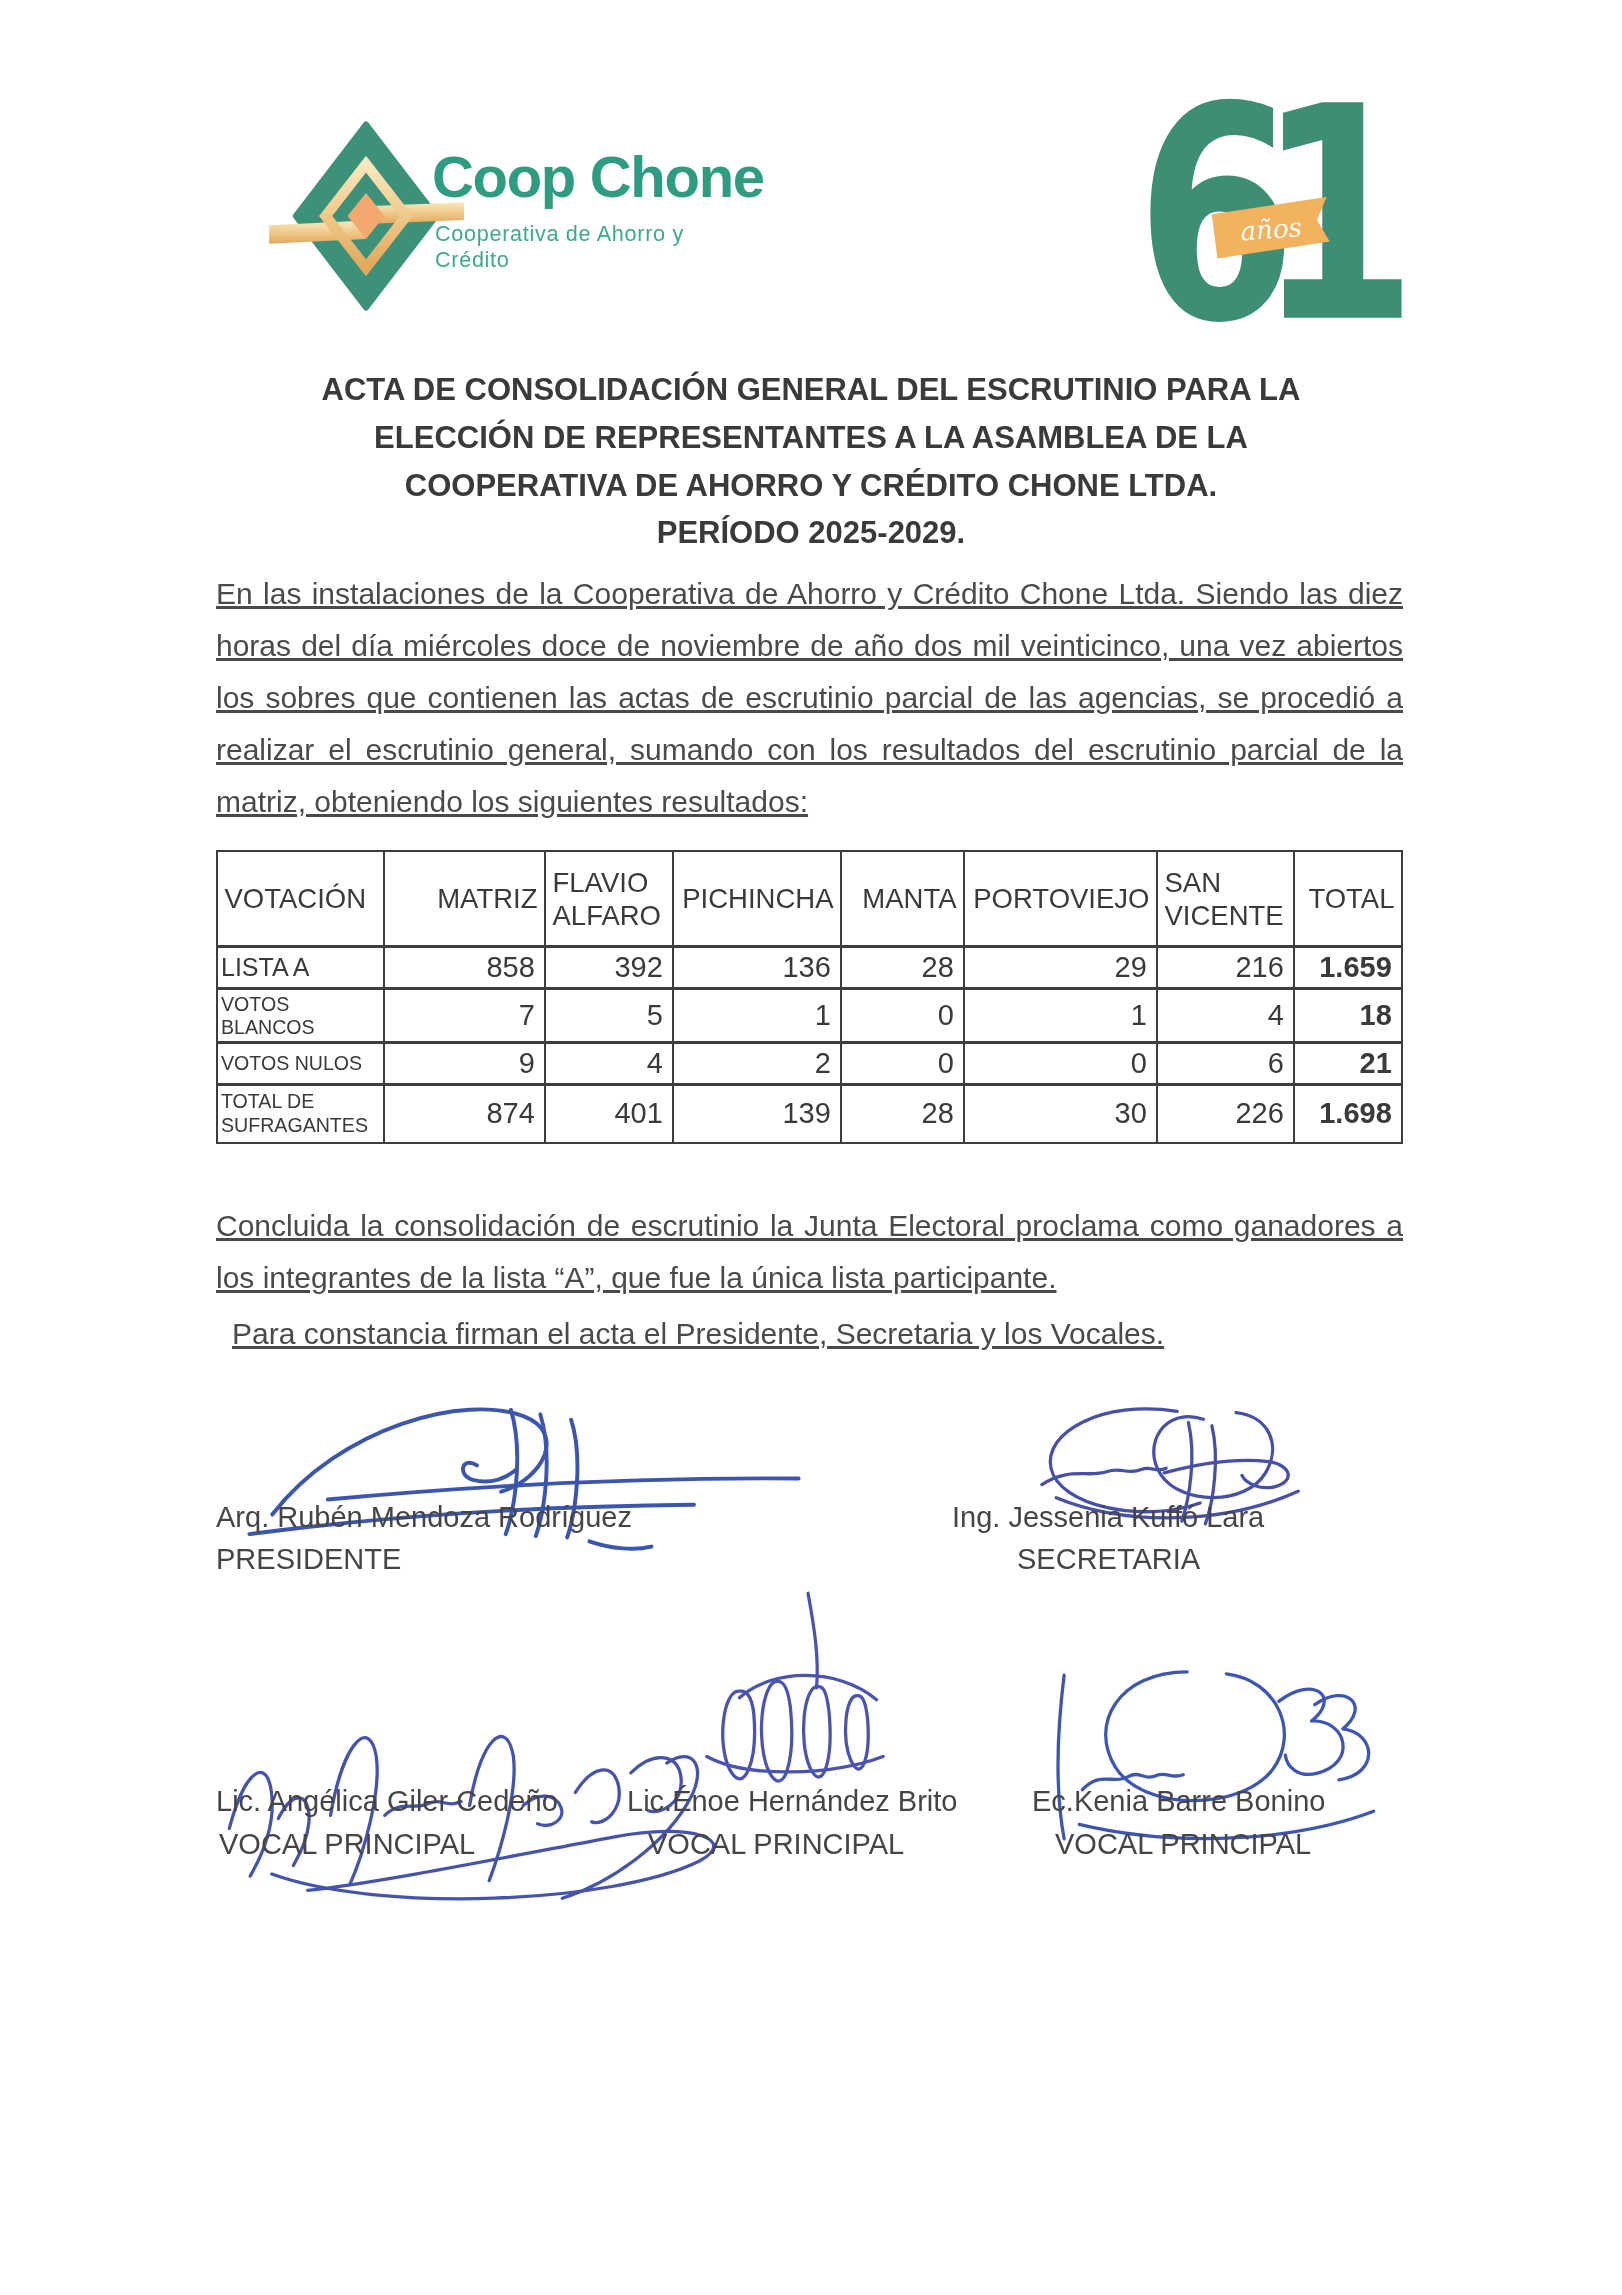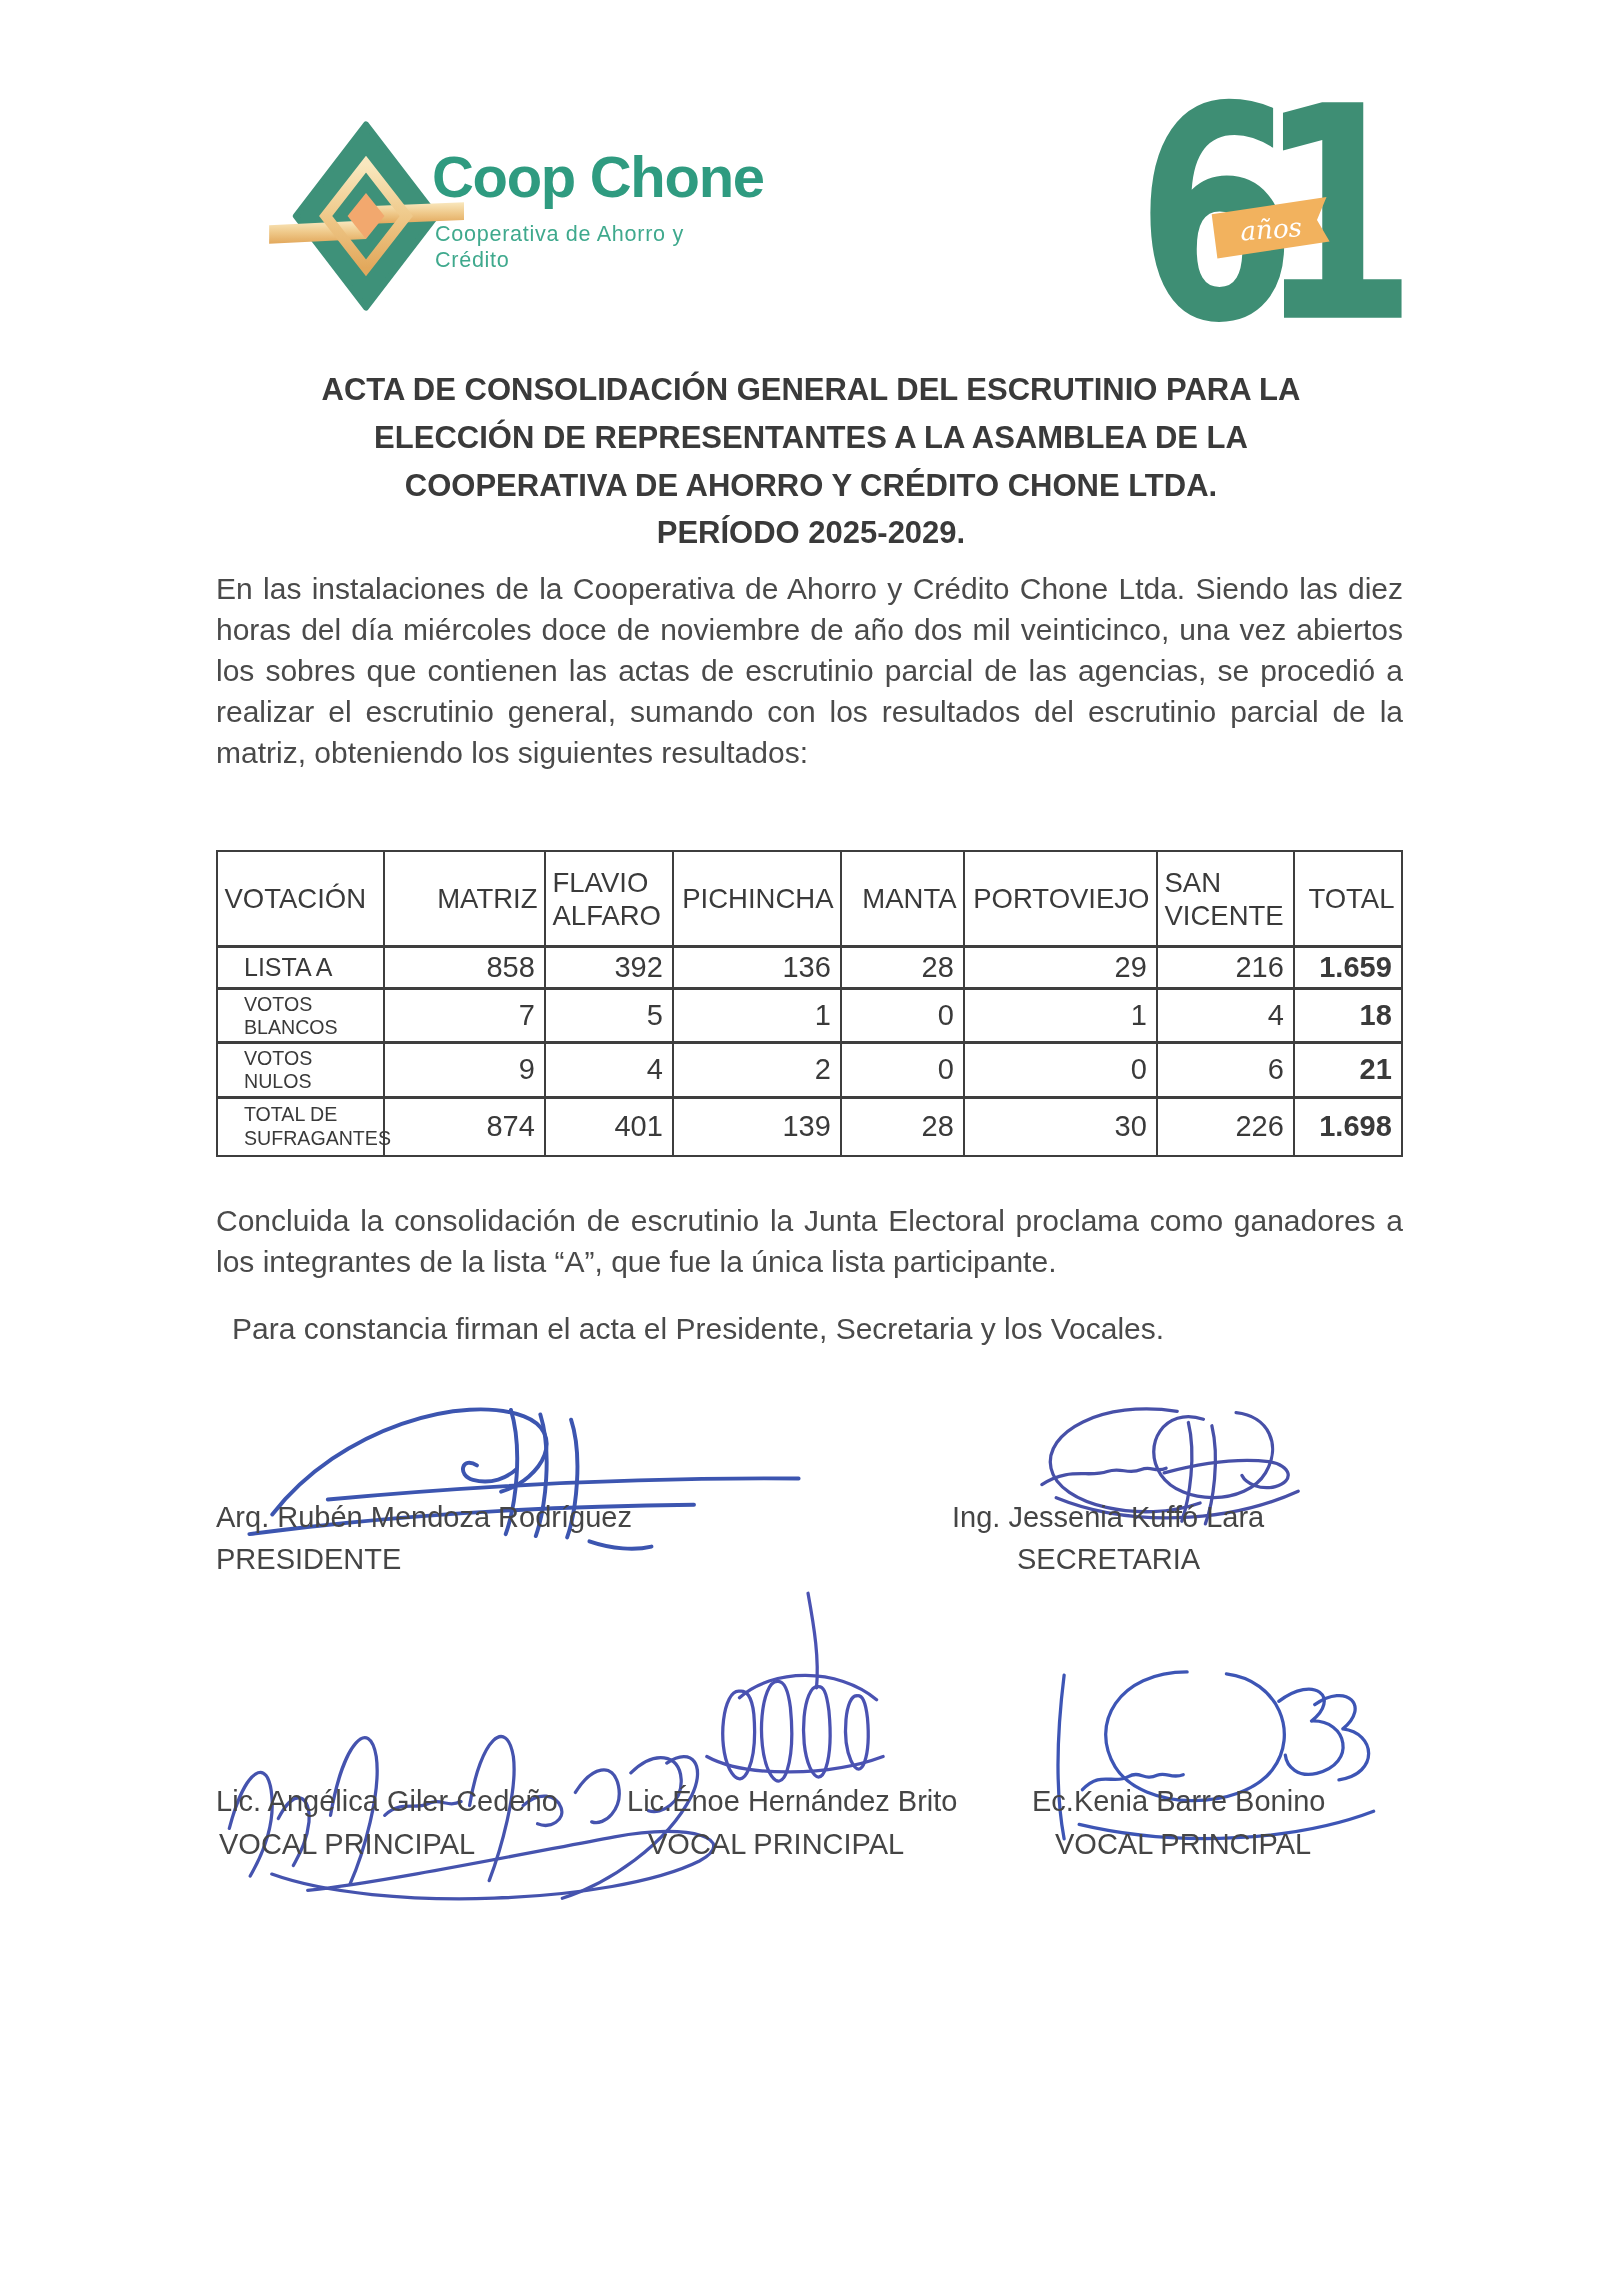--- a/index.html
+++ b/index.html
@@ -17,39 +17,39 @@
     letter-spacing:0.7px;}
   .logo61{left:1142px;top:98px;width:262px;height:242px;}
 
   
   .title-block{left:0;top:366px;width:1622px;text-align:center;
     font-size:31px;font-weight:bold;line-height:48px;color:#3a3a3a;}
   .period{left:0;top:515px;width:1622px;text-align:center;
     font-size:31px;font-weight:bold;color:#3a3a3a;}
 
   
-  .para{left:216px;width:1187px;font-size:30px;line-height:41px;
-    text-align:justify;color:#4a4a4a;}
+  .para{left:216px;width:1187px;font-size:30px;line-height:52px;
+    text-align:justify;color:#4a4a4a;text-decoration:underline;}
   .p-intro{top:568px;}
   .p-closing{top:1200px;}
   .p-constancy{top:1308px;text-align:left;margin-left:16px;}
 
   
   .results{left:216px;top:850px;width:1184px;border-collapse:collapse;
     table-layout:fixed;color:#3a3a3a;}
   .results th,.results td{border:2px solid #3e3e3e;vertical-align:middle;
     padding:2.6px 6.5px;background:#fff;}
   .results{border:2.6px solid #3e3e3e;}
   .results thead th{height:88px;font-size:27.5px;font-weight:normal;text-align:right;
     border-bottom-width:3.9px;line-height:33px;}
   .results thead th:nth-child(1),
   .results thead th:nth-child(3),
   .results thead th:nth-child(7){text-align:left;}
   .results td{font-size:29px;text-align:right;padding-right:9.2px;border-top-width:3.3px;}
-  .results td:first-child{text-align:left;padding-left:26px;}
+  .results td:first-child{text-align:left;padding-left:3px;}
   .results td:last-child{font-weight:bold;text-align:right;}
   .results tbody tr:nth-child(1){height:42px;}
   .results tbody tr:nth-child(1) td:first-child{font-size:25px;}
   .results tbody tr:nth-child(2),.results tbody tr:nth-child(3){height:41px;}
   .results tbody tr:nth-child(2) td:first-child,
   .results tbody tr:nth-child(3) td:first-child{font-size:19.6px;}
   .results tbody tr:nth-child(4){height:59px;}
   .results tbody tr:nth-child(4) td:first-child{font-size:19.6px;line-height:23.6px;}
 
   

